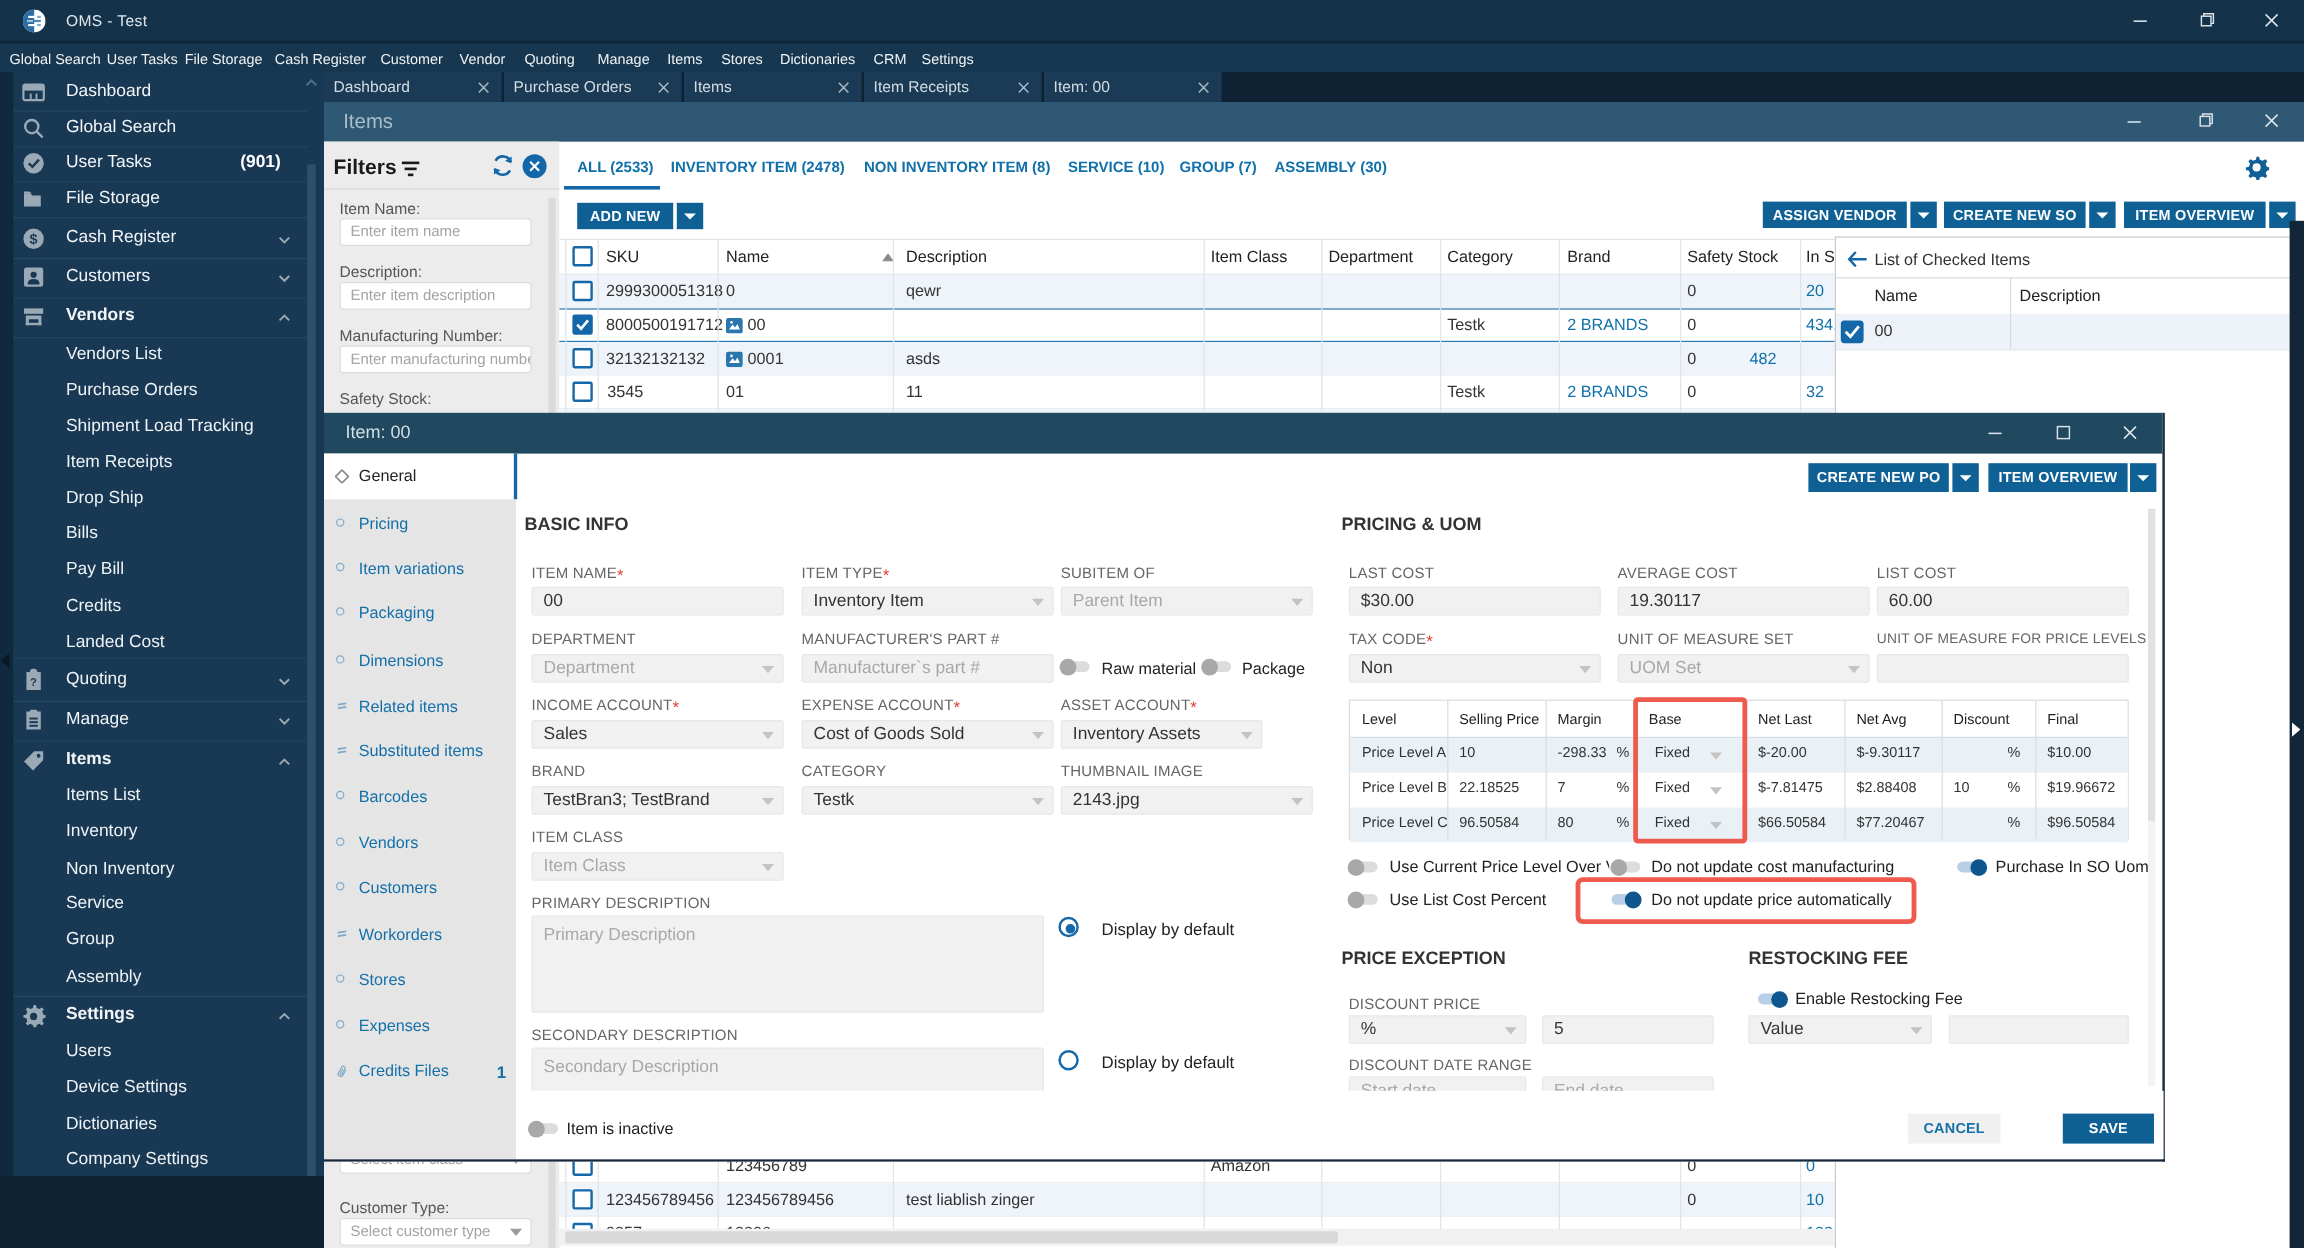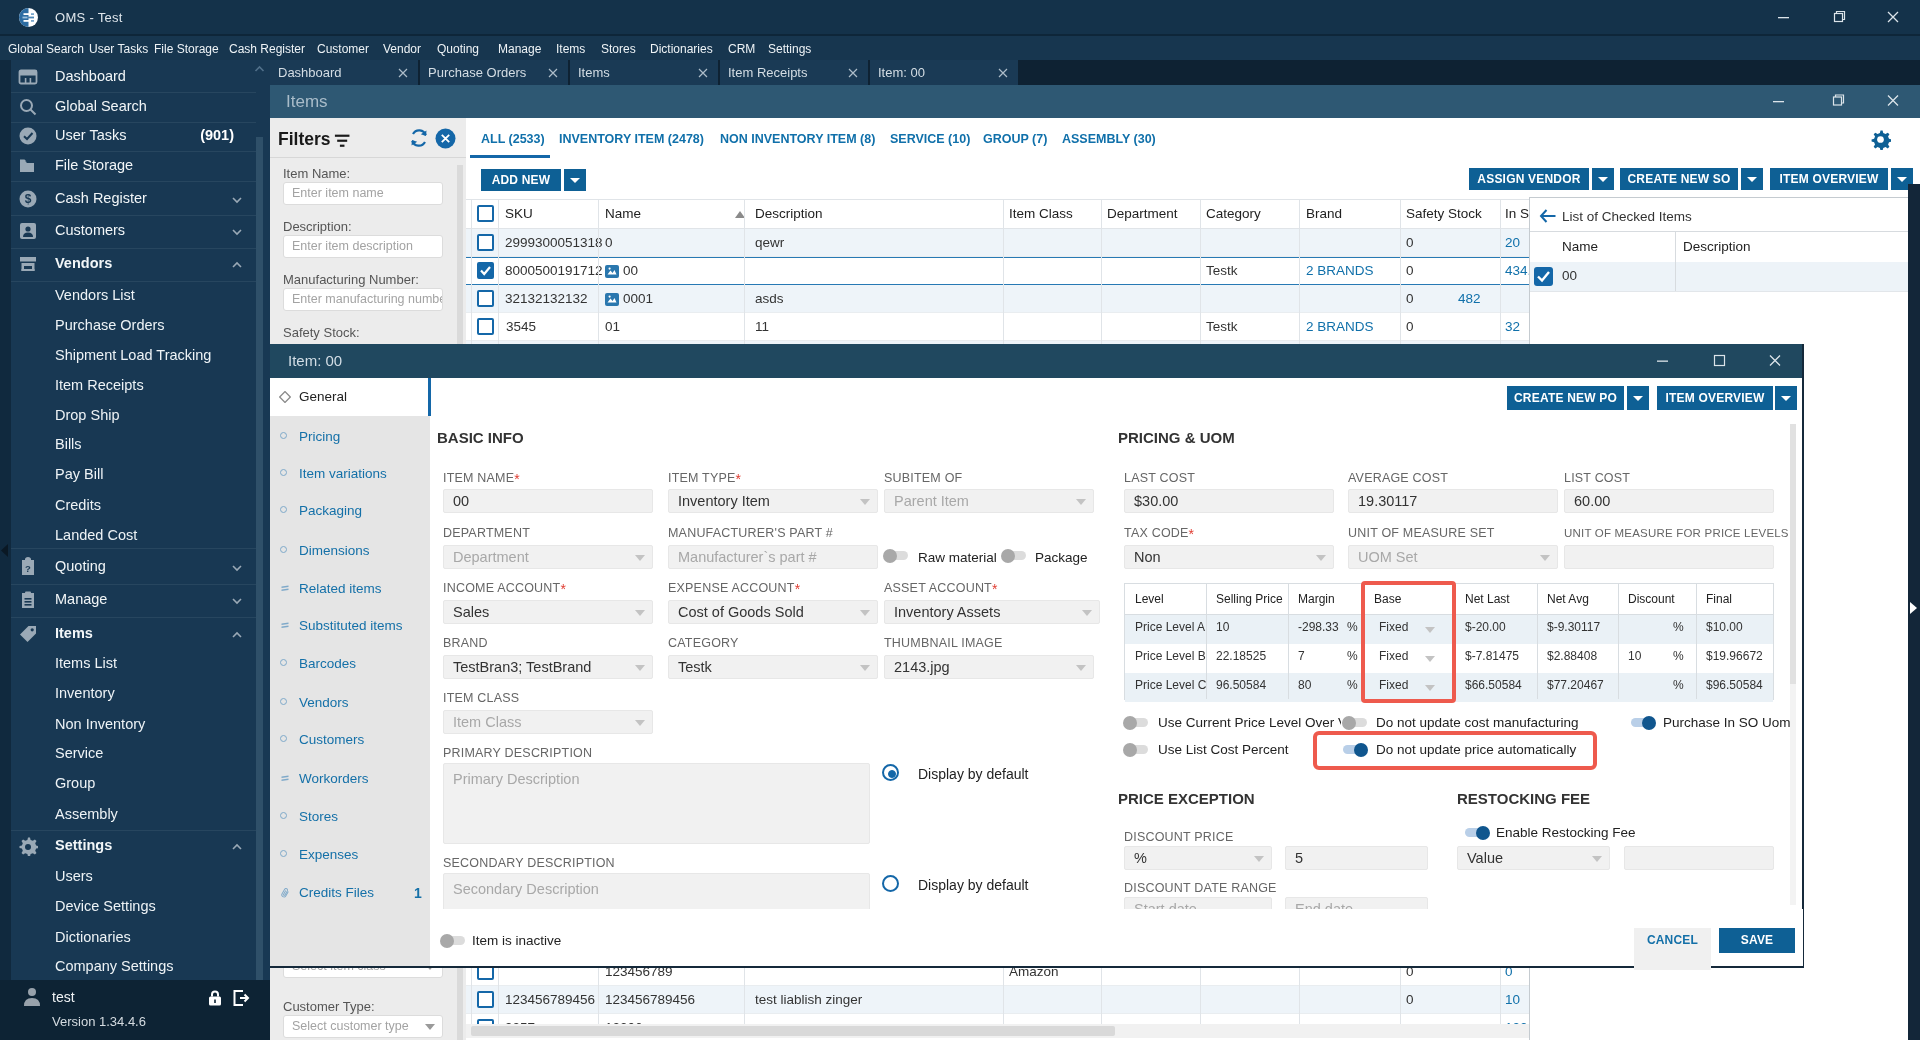--- a/index.html
+++ b/index.html
@@ -333,37 +333,20 @@
   <div class="ssep" style="top:488px"></div>
   <div class="ssep" style="top:523.5px"></div>
   <div class="ssep" style="top:557px"></div>
   <div class="ssep" style="top:770px"></div>
   <div id="sscroll"></div>
   <svg class="abs" style="left:254px;top:5px" width="11" height="8" viewBox="0 0 11 8">
         <path d="M1.5 6 L5.5 2 L9.5 6" fill="none" stroke="#51708a" stroke-width="1.6"></path>
       </svg>
 </div>
 <div class="abs" style="left:0;top:60px;width:11px;height:920px;background:#10293e"></div>
-<div class="abs" id="sidebtm">
-  <svg class="abs" style="left:23px;top:7px" width="18" height="20" viewBox="0 0 18 20">
-        <circle cx="9" cy="5" r="4" fill="#98a2ab"></circle>
-        <path d="M1 19 q0 -8 8 -8 q8 0 8 8 z" fill="#98a2ab"></path>
-      </svg>
-  <div class="abs" style="left:52px;top:9px;font-size:14px;color:#f0f3f5">test</div>
-  <svg class="abs" style="left:207px;top:10px" width="16" height="16" viewBox="0 0 16 16">
-        <rect x="2" y="6.5" width="12" height="9" rx="1.5" fill="#fff"></rect>
-        <path d="M5 6.5 v-2 a3 3 0 0 1 6 0 v2" fill="none" stroke="#fff" stroke-width="2"></path>
-        <rect x="7.2" y="9.5" width="1.6" height="3.5" fill="#0d2334"></rect>
-      </svg>
-  <svg class="abs" style="left:233px;top:10px" width="17" height="16" viewBox="0 0 17 16">
-        <path d="M10 1 h-8.5 v14 h8.5" fill="none" stroke="#fff" stroke-width="2"></path>
-        <path d="M7 8 h8 M11.5 4.5 L15 8 L11.5 11.5" fill="none" stroke="#fff" stroke-width="2"></path>
-      </svg>
-  <div class="abs" style="left:52px;top:34px;font-size:13px;color:#d5dce1">Version 1.34.4.6</div>
-</div>
 <svg class="abs" style="left:0;top:544px" width="8" height="13" viewBox="0 0 8 13">
       <path d="M8 0 L1 6.5 L8 13 Z" fill="#0a1824"></path>
     </svg>
 
 <div class="abs" id="iwtitle">
   <div class="abs" style="left:16px;top:7px;font-size:17px;color:#a9bcc9">Items</div>
   <div class="wctl" style="left:1485px"><svg width="46" height="33">
           <rect x="18" y="16" width="11" height="1.3" fill="#dce4ea"></rect>
         </svg></div>
   <div class="wctl" style="left:1544px"><svg width="46" height="33">
@@ -691,21 +674,21 @@
   <div class="abs" style="left:648px;top:206px;font-size:13.5px;color:#222">Raw material</div>
   <div class="tgl" style="left:732px;top:207px">
         <span class="kn"></span>
       </div>
   <div class="abs" style="left:765px;top:206px;font-size:13.5px;color:#222">Package</div>
   <div class="lbl" style="left:173px;top:237px">INCOME ACCOUNT<span class="req">*</span></div>
   <div class="lbl" style="left:398px;top:237px">EXPENSE ACCOUNT<span class="req">*</span></div>
   <div class="lbl" style="left:614px;top:237px">ASSET ACCOUNT<span class="req">*</span></div>
   <div class="inp" style="left:173px;top:256px;width:210px">Sales<span class="dar"></span></div>
   <div class="inp" style="left:398px;top:256px;width:210px">Cost of Goods Sold<span class="dar"></span></div>
-  <div class="inp" style="left:614px;top:256px;width:216px">Inventory Assets<span class="dar"></span></div>
+  <div class="inp" style="left:614px;top:256px;width:168px">Inventory Assets<span class="dar"></span></div>
   <div class="lbl" style="left:173px;top:292px">BRAND</div>
   <div class="lbl" style="left:398px;top:292px">CATEGORY</div>
   <div class="lbl" style="left:614px;top:292px">THUMBNAIL IMAGE</div>
   <div class="inp" style="left:173px;top:311px;width:210px">TestBran3; TestBrand<span class="dar"></span></div>
   <div class="inp" style="left:398px;top:311px;width:210px">Testk<span class="dar"></span></div>
   <div class="inp" style="left:614px;top:311px;width:210px">2143.jpg<span class="dar"></span></div>
   <div class="lbl" style="left:173px;top:347px">ITEM CLASS</div>
   <div class="inp dis" style="left:173px;top:366px;width:210px">Item Class<span class="dar"></span></div>
   <div class="lbl" style="left:173px;top:402px">PRIMARY DESCRIPTION</div>
   <div class="inp dis" style="left:173px;top:419px;width:427px;height:81px;line-height:30px">Primary Description</div>
@@ -824,16 +807,16 @@
   <div class="inp dis" style="left:1015px;top:553px;width:143px">End date</div>
 
   <div class="abs" style="left:1520px;top:80px;width:6px;height:481px;background:#f3f3f3"></div>
   <div class="abs" style="left:1520px;top:80px;width:6px;height:260px;background:#e1e1e1"></div>
 
   <div class="abs" style="left:160px;top:565px;width:1373px;height:57px;background:#fff"></div>
   <div class="tgl" style="left:171px;top:592px">
         <span class="kn"></span>
       </div>
   <div class="abs tlb" style="left:202px;top:589px">Item is inactive</div>
-  <div class="btn" style="left:1364px;top:584px;width:77px;height:42px;line-height:25px;background:#f0f0f0;color:#1470a8">CANCEL</div>
+  <div class="btn" style="left:1320px;top:584px;width:77px;height:25px;line-height:25px;background:#f0f0f0;color:#1470a8">CANCEL</div>
   <div class="btn" style="left:1449px;top:584px;width:76px;height:25px;line-height:25px">SAVE</div>
 </div>
 </div>
 
 </body></html>

